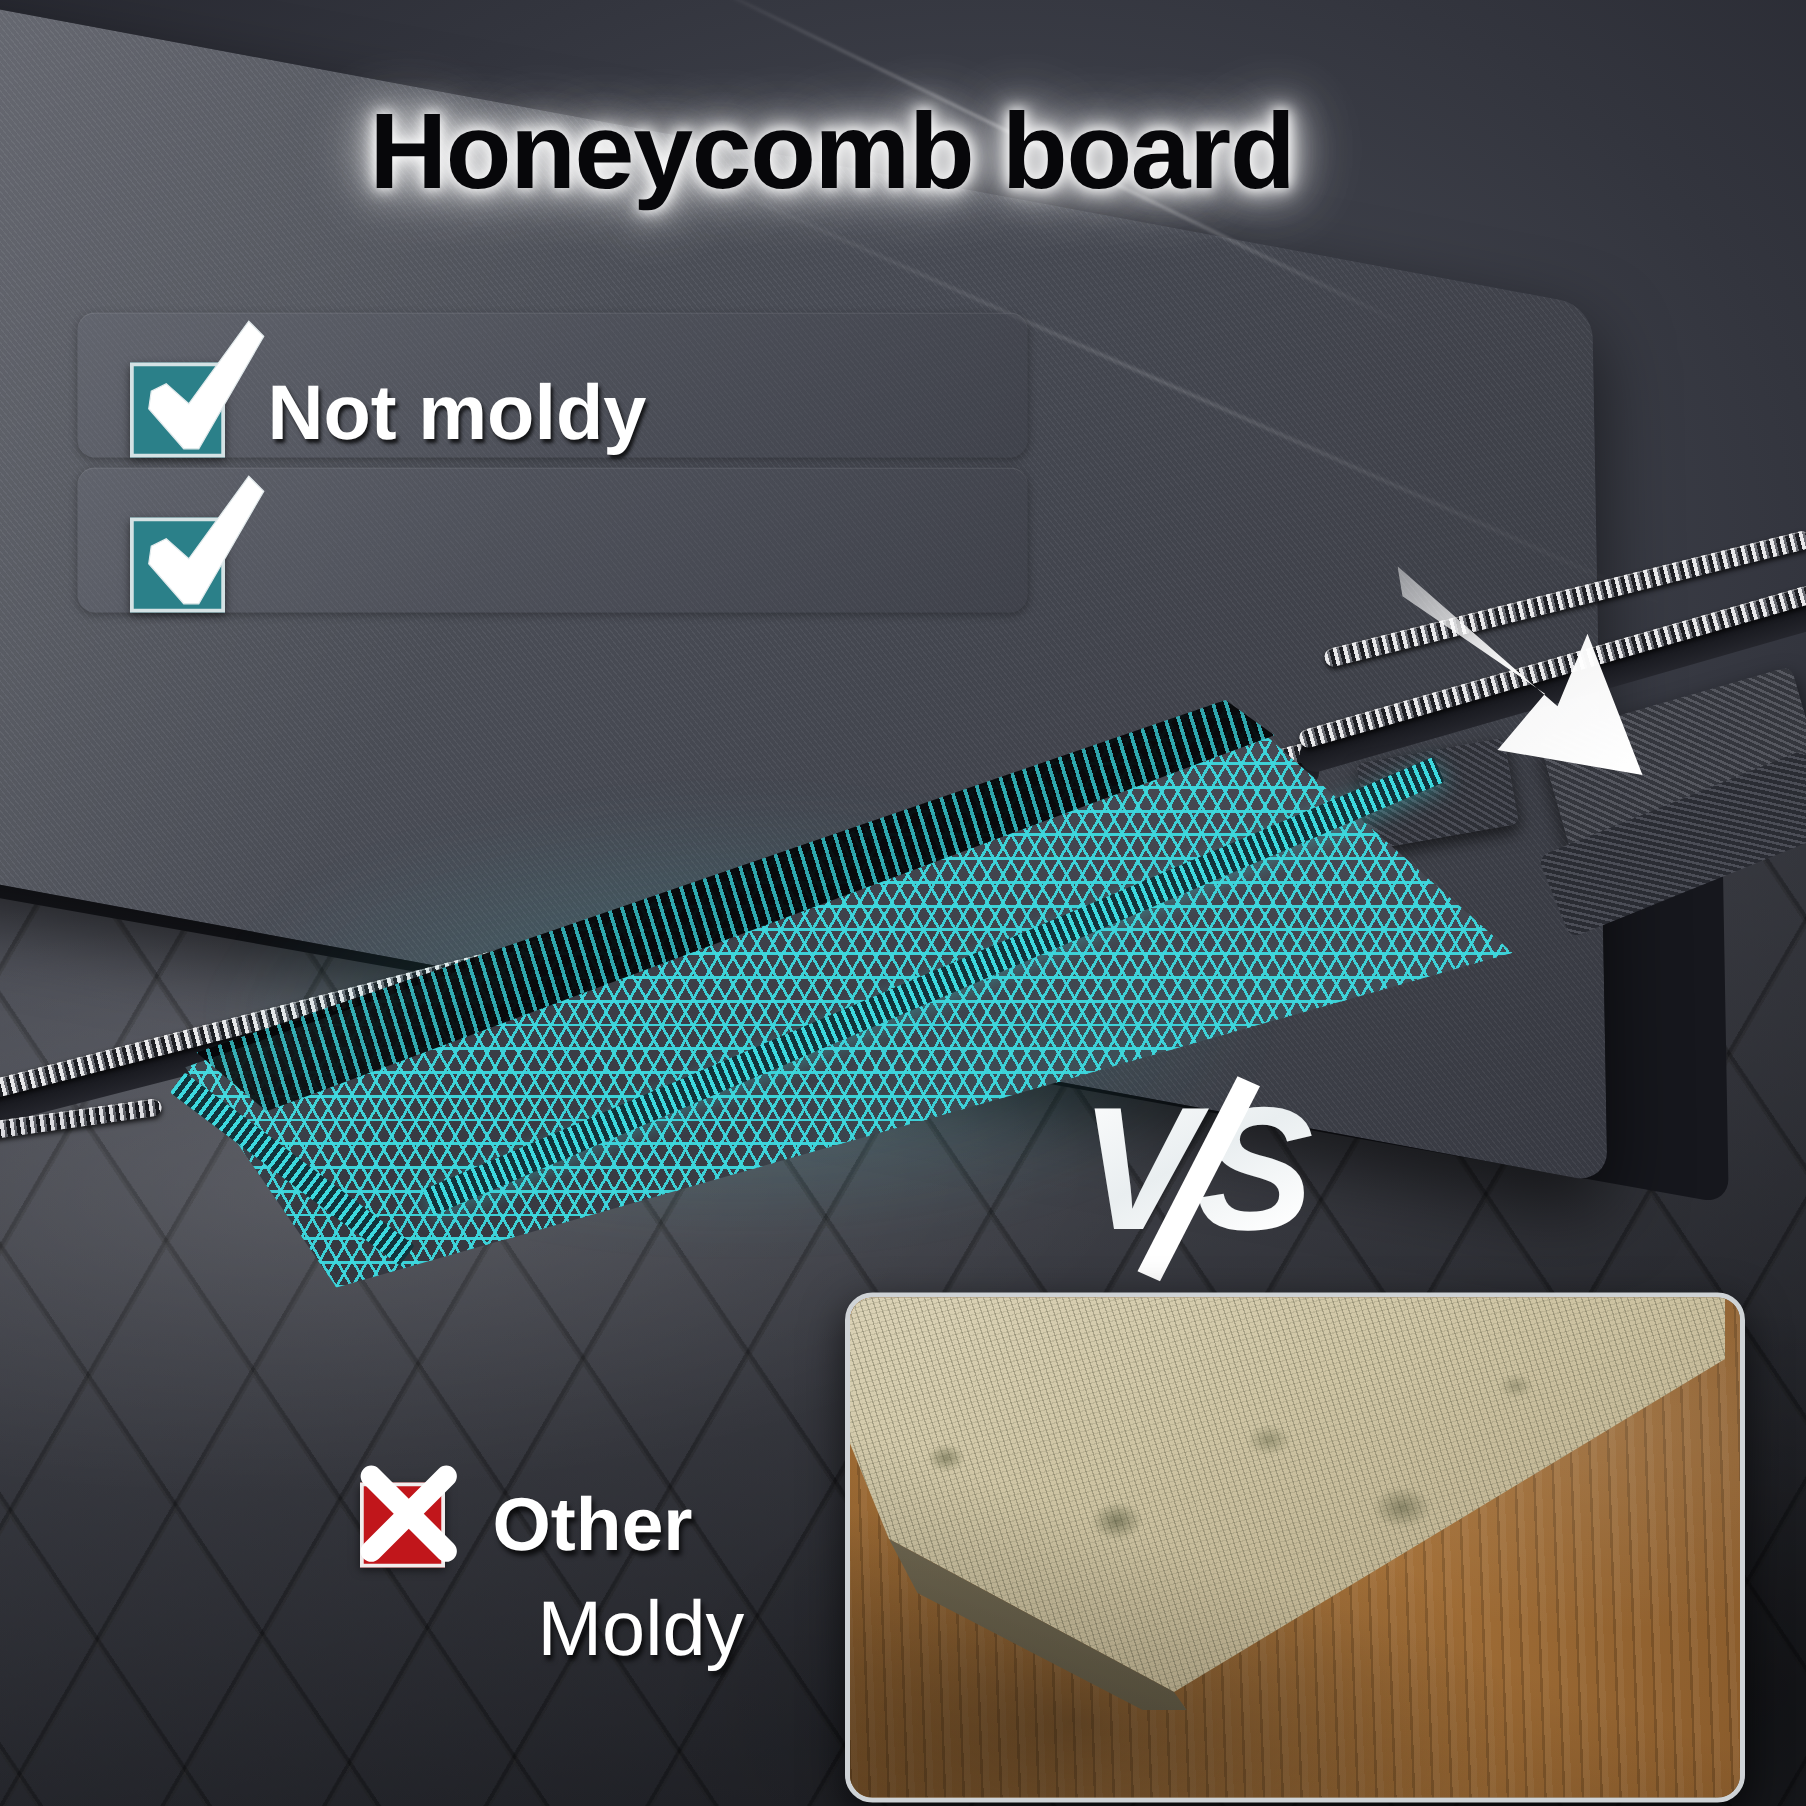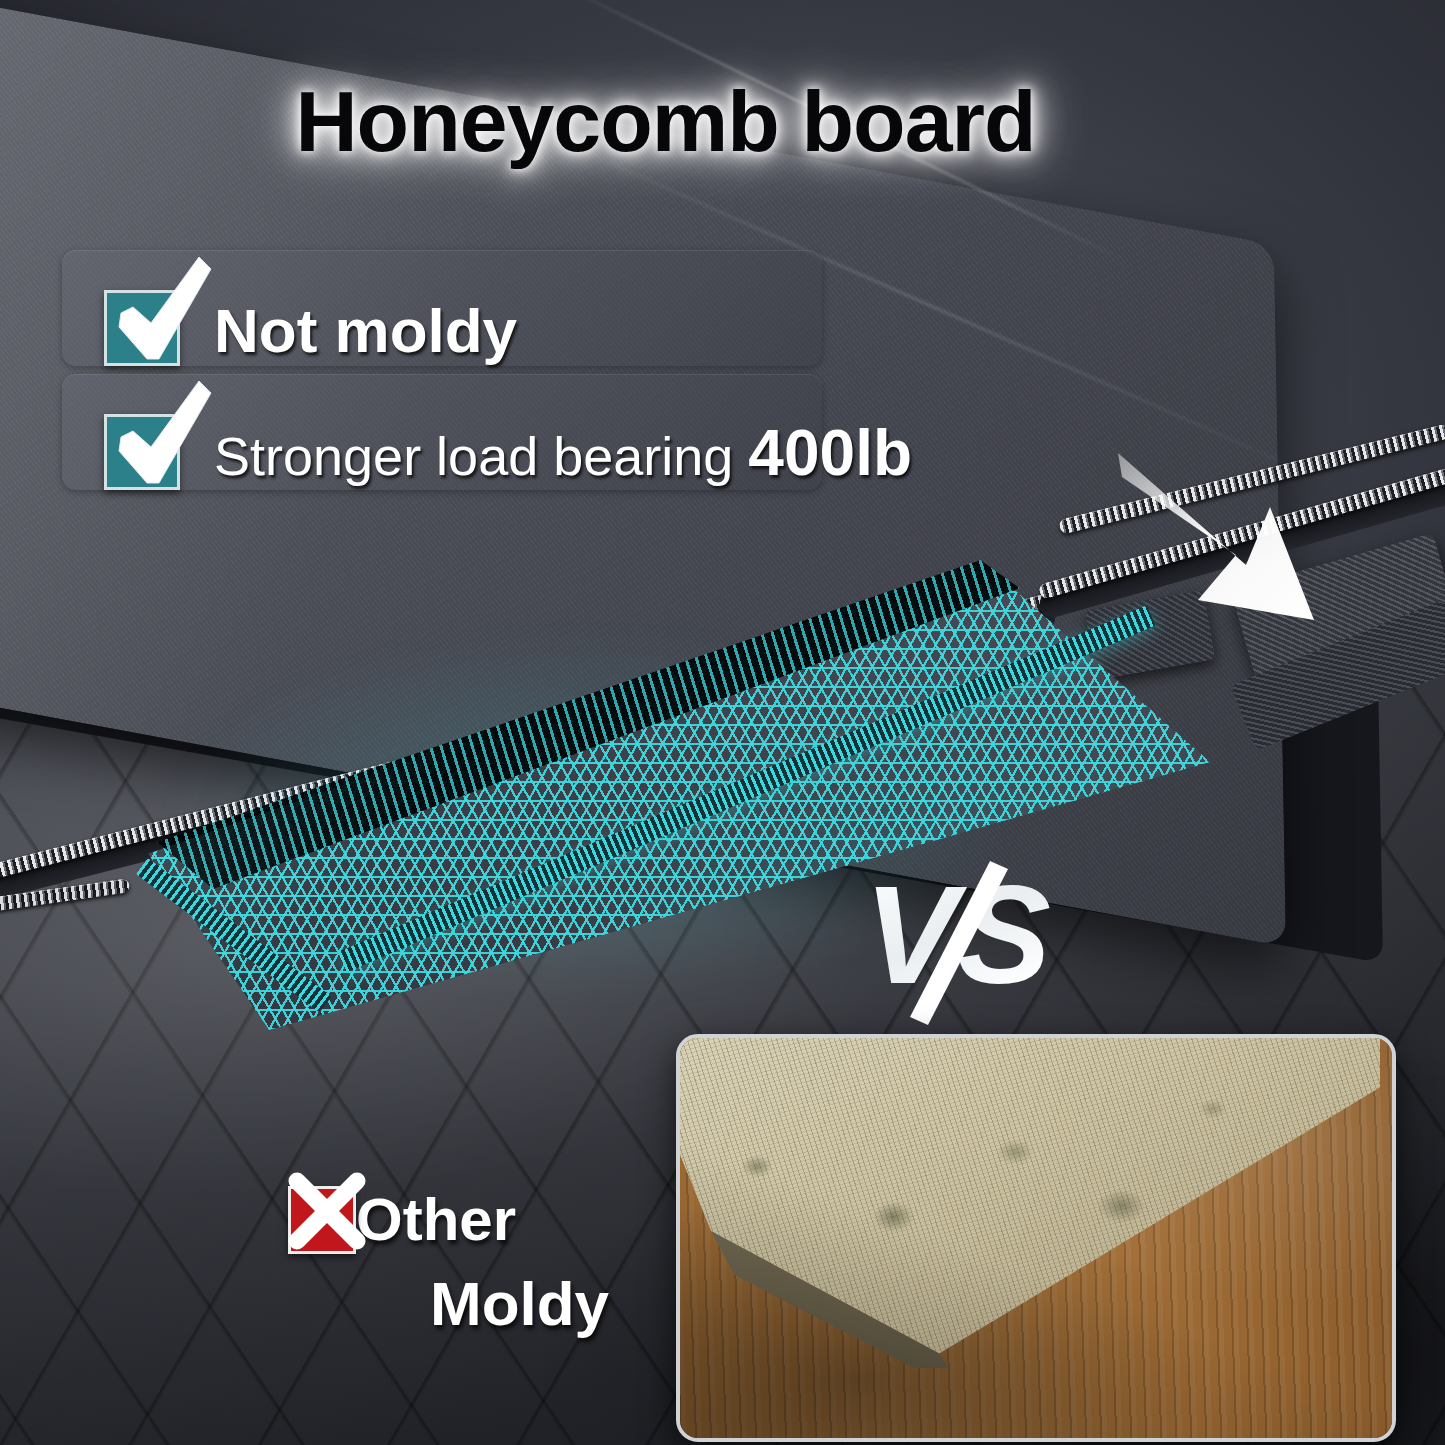--- a/index.html
+++ b/index.html
@@ -214,25 +214,25 @@
   
   #other-block{left:288px;top:1185px;width:420px;}
   .x-box{
     position:relative;width:62px;height:62px;flex:none;
     background:#c1161b;border:3px solid #f0eded;
     box-shadow:0 3px 7px rgba(0,0,0,.55);
   }
   .x-mark{position:absolute;left:-16px;top:-24px;width:104px;height:104px;}
   #other-row{display:flex;align-items:center;}
   .other-label{
-    color:#ffffff;font-size:60px;font-weight:bold;
+    margin-left:38px;color:#ffffff;font-size:60px;font-weight:bold;
     text-shadow:2px 4px 4px rgba(0,0,0,.75);
   }
   #moldy-label{
-    margin-left:142px;margin-top:14px;color:#ffffff;font-size:62px;font-weight:bold;
+    margin-left:142px;margin-top:14px;color:#ffffff;font-size:62px;font-weight:normal;
     text-shadow:2px 4px 4px rgba(0,0,0,.75);
   }
 
   
   #inset{
     left:676px;top:1034px;width:712px;height:400px;
     border-radius:22px;
     border:4px solid #cfd3d6;
     overflow:hidden;
     box-shadow:0 12px 34px rgba(0,0,0,.65);
@@ -331,24 +331,20 @@
       <div class="feature-text">
         <span class="ft-big">Not moldy</span>
       </div>
     </div>
 
     <div class="feature">
       <div class="check-box">
         <svg class="check-mark" viewBox="0 0 120 120">
           <path d="M18,64 L16,78 L44,110 L56,110 L108,20 L96,8 L48,74 L30,58 Z" fill="#ffffff" stroke="#e2eaec" stroke-width="1"></path>
         </svg>
-      </div>
-      <div class="feature-text">
-        <span class="ft-reg">Stronger load bearing </span>
-        <span class="ft-strong">400lb</span>
       </div>
     </div>
 
 
   </div>
 
   <svg class="layer" id="vs" viewBox="0 0 190 175">
     <defs>
       <linearGradient id="vsg" x1="0" y1="0" x2="0.6" y2="1">
         <stop offset="0" stop-color="#ffffff"></stop>

